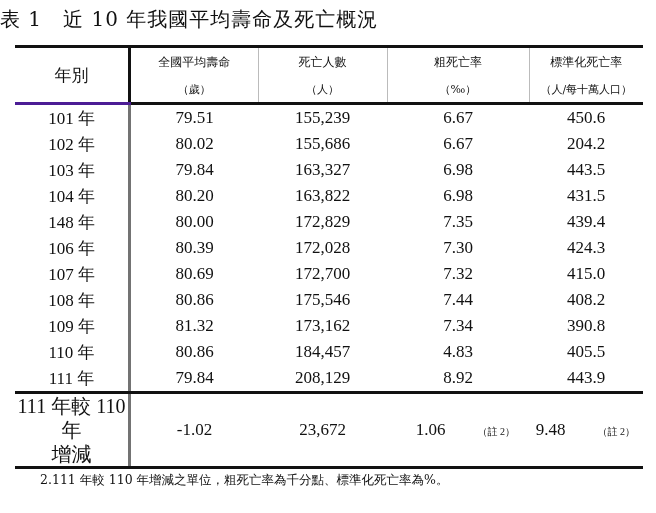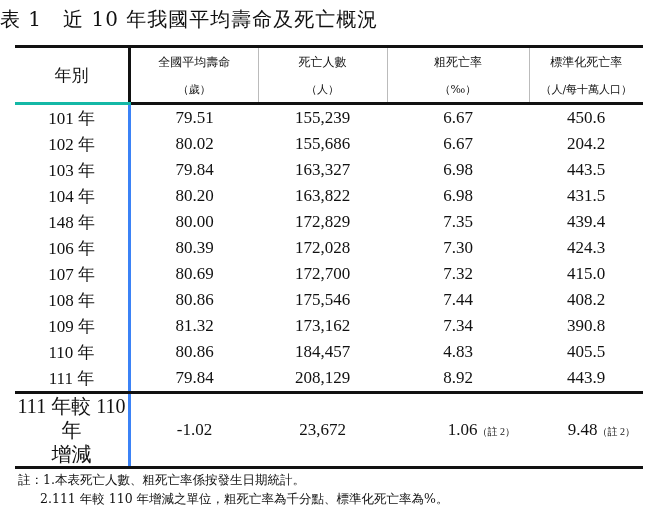--- a/index.html
+++ b/index.html
@@ -6,40 +6,40 @@
   body { width:656px; height:513px; position:relative; font-family:"DejaVu Serif","Liberation Serif",serif; color:#111; overflow:hidden; }
   .title { position:absolute; top:6px; left:0; width:656px; text-align:left; font-size:20px; letter-spacing:1px; }
   table { position:absolute; top:45px; left:15px; width:628px; border-collapse:collapse; }
   th, td { padding:0; text-align:center; font-weight:normal; }
   thead tr.top th { border-top:3px solid #111; }
   thead th { height:29px; font-size:12px; border-left:1px solid #bbb; }
   thead th.year { border-left:none; border-right:3px solid #111; font-size:17px; }
   thead tr.unit th { font-size:11px; height:25px; border-bottom:3px solid #111; }
   thead tr.unit th { border-left:1px solid #bbb; }
   td { font-family:"Liberation Serif",serif; font-size:17px; height:26px; }
-  td.year { border-right:3px solid #3b82f6; width:113px; }
+  td.year { border-right:3px solid #737373; width:113px; }
   td.c1 { width:127px; }
   td.c2 { width:129px; }
   td.c3 { width:128px; }
   tr.last td { border-bottom:3px solid #111; }
   tr.diff td { height:70px; border-bottom:3px solid #111; }
   tr.diff td.year { font-size:20px; line-height:24px; }
-  .note-tag { font-size:10px; }
+  .note-tag { font-size:10px;margin-left:32px; }
   .notes { position:absolute; top:470px; left:18px; font-size:12.5px; line-height:19px; }
   .notes div.indent { padding-left:22px; }
 </style>
 </head>
 <body>
 
 <div class="title">表 1　近 10 年我國平均壽命及死亡概況</div>
 
 <table>
   <thead>
     <tr class="top">
-      <th class="year" rowspan="2" style="border-bottom:3px solid #14b8a6;">年別</th>
+      <th class="year" rowspan="2" style="border-bottom:3px solid #4c1d95;">年別</th>
       <th>全國平均壽命</th>
       <th>死亡人數</th>
       <th>粗死亡率</th>
       <th>標準化死亡率</th>
     </tr>
     <tr class="unit">
       <th>（歲）</th>
       <th>（人）</th>
       <th>（‰）</th>
       <th>（人/每十萬人口）</th>
@@ -136,15 +136,14 @@
         <span>1.06</span><span class="note-tag">（註 2）</span>
       </td>
       <td style="text-align:right;padding-right:8px;">
         <span>9.48</span><span class="note-tag">（註 2）</span>
       </td>
     </tr>
   </tbody>
 </table>
 
 <div class="notes">
-  <div>註：1.本表死亡人數、粗死亡率係按發生日期統計。</div>
   <div class="indent">2.111 年較 110 年增減之單位，粗死亡率為千分點、標準化死亡率為%。</div>
 </div>
 
 </body></html>

